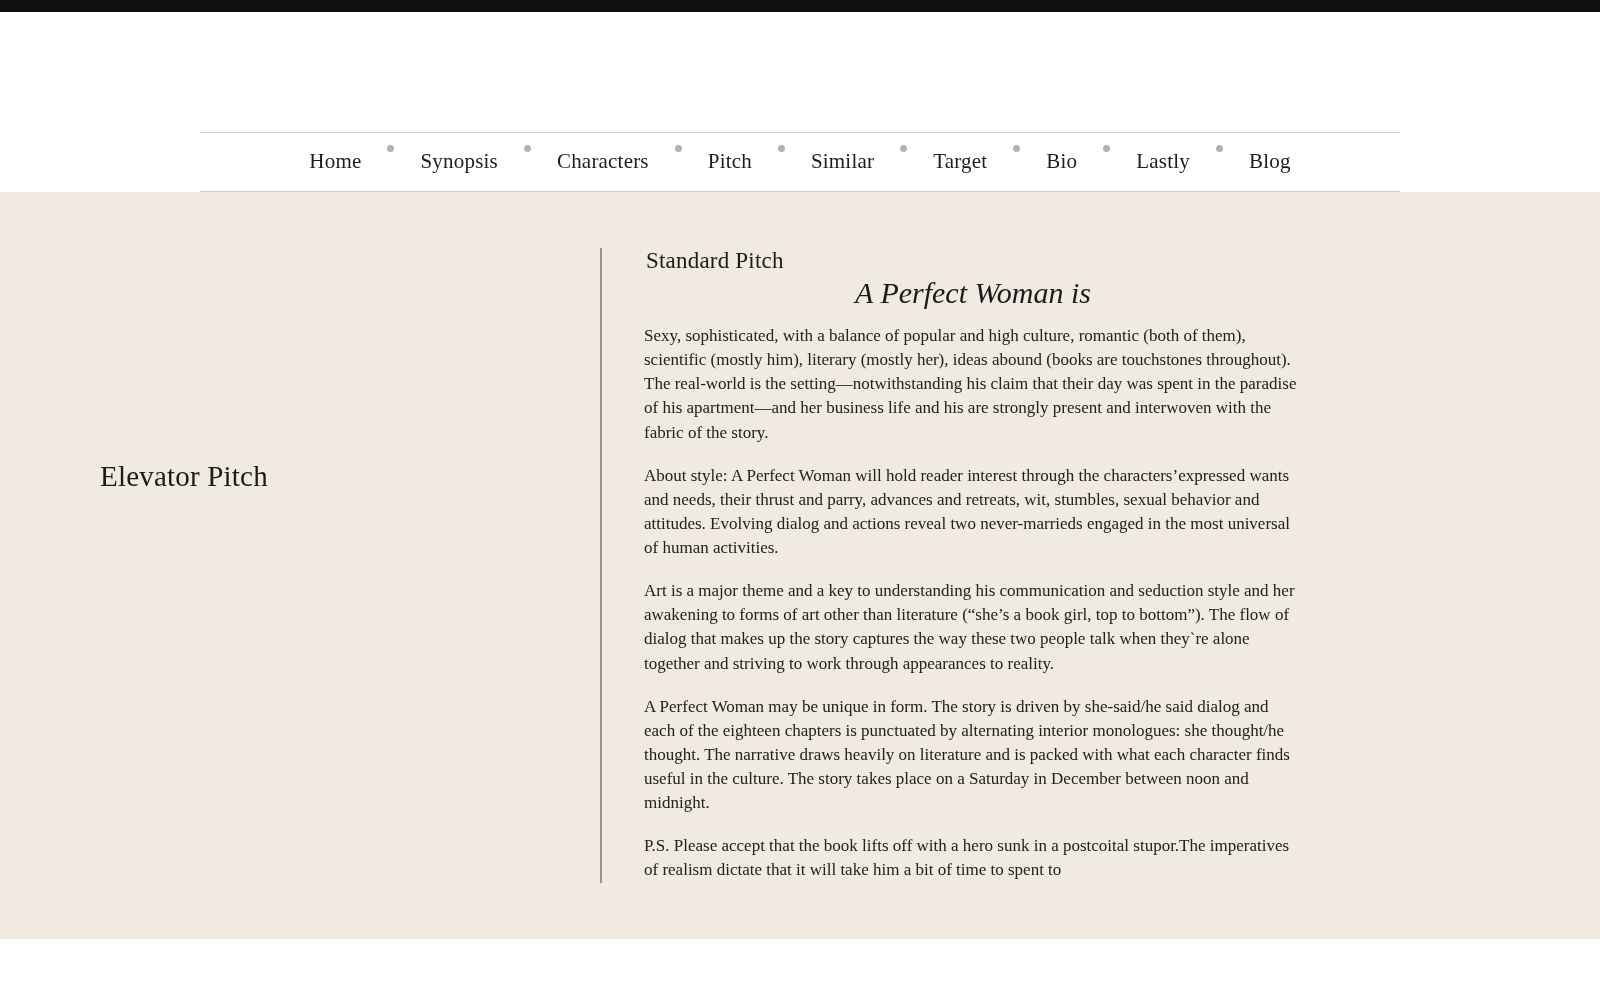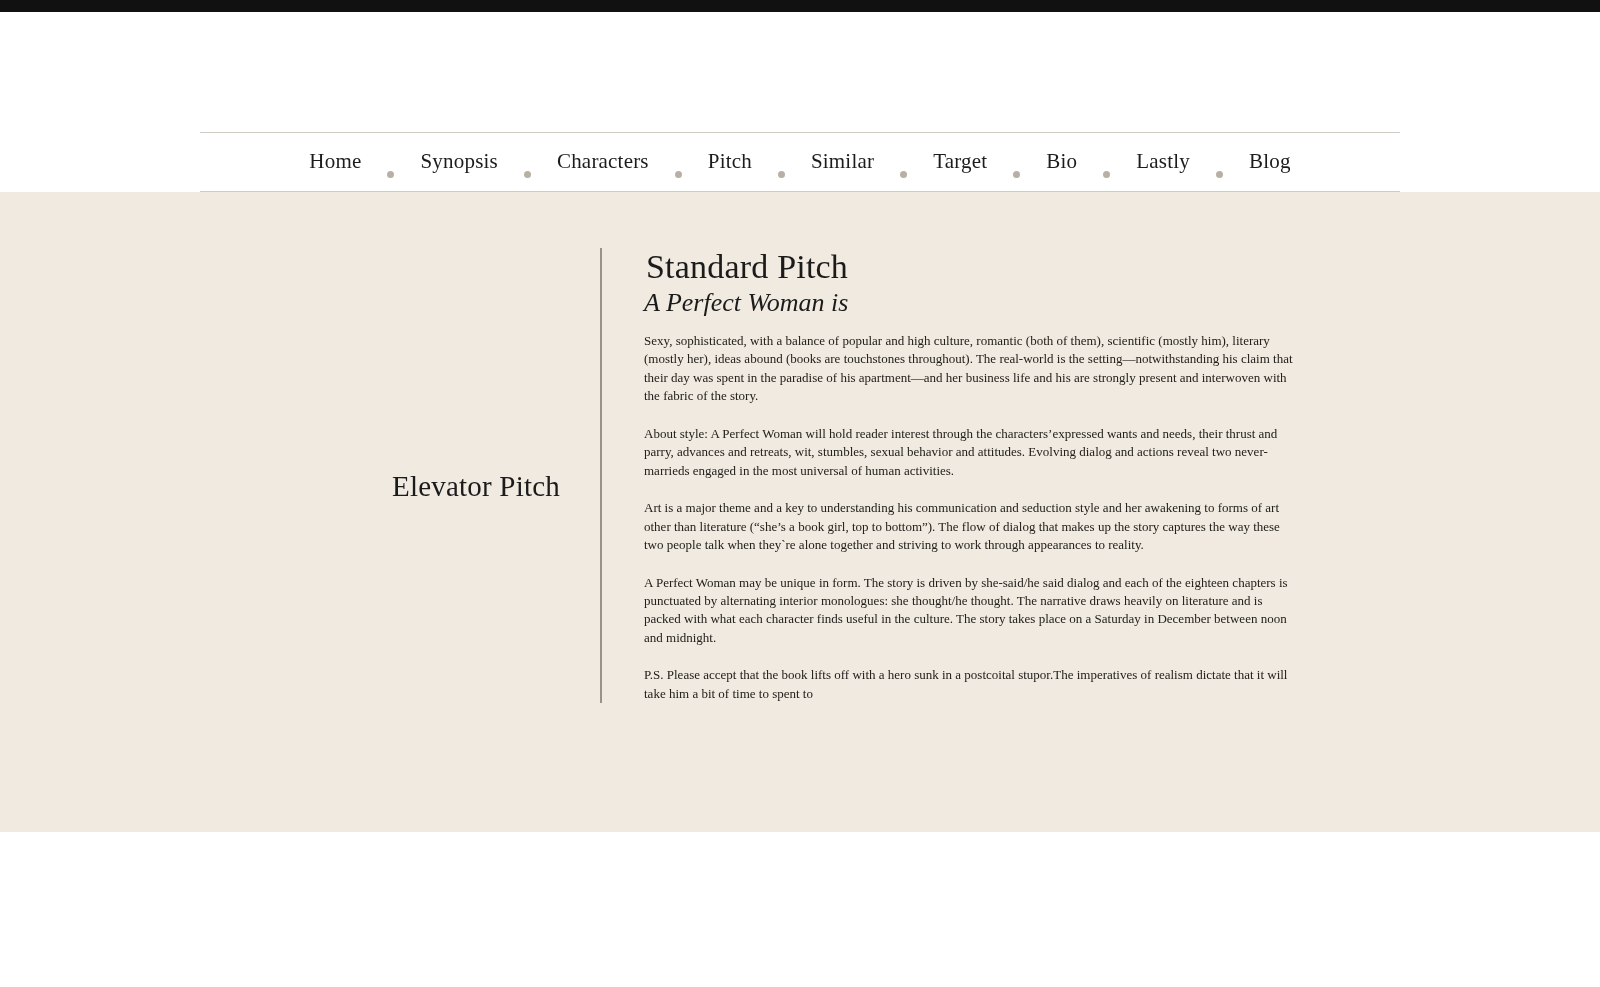--- a/index.html
+++ b/index.html
@@ -32,21 +32,21 @@
   }
   .nav-wrap {
     width: 1200px;
     margin: 0 auto;
     border-top: 1px solid #cfcac2;
     border-bottom: 1px solid #cfcac2;
     padding: 12px 0 13px 0;
   }
   .nav {
     display: flex;
-    align-items: flex-end;
+    align-items: flex-start;
     justify-content: center;
     gap: 4px;
   }
   .nav-item {
     font-family: "Liberation Serif", serif;
     font-size: 21px;
     color: #1c1c1c;
     text-decoration: none;
     padding: 4px 10px;
     letter-spacing: 0.2px;
@@ -78,24 +78,23 @@
   }
 
   .col-left {
     width: 500px;
     flex: 0 0 500px;
     position: relative;
     padding-left: 0;
   }
   .elevator {
     position: absolute;
-    top: 222px;
+    top: 212px;
     left: 0;
     width: 460px;
-    text-align: right;
   }
   .elevator h2 {
     font-family: "Liberation Serif", serif;
     font-weight: 400;
     font-size: 29px;
     color: #1b1b1b;
     margin: 0 0 14px 0;
     letter-spacing: 0.2px;
   }
   .elevator p {
@@ -115,37 +114,38 @@
     align-self: stretch;
   }
 
   .col-right {
     flex: 1;
     padding-left: 42px;
     max-width: 700px;
   }
   .pitch-title {
     font-family: "Liberation Serif", serif;
-    font-size: 34px;
+    font-size: 23px;
     font-weight: 400;
     color: #1b1b1b;
     margin: 0 0 2px 2px;
     letter-spacing: 0.2px;
   }
   .pitch-subtitle {
     font-family: "Liberation Serif", serif;
-    font-size: 26px;
+    font-size: 30px;
     font-style: italic;
     font-weight: 400;
     color: #1b1b1b;
     margin: 0 0 14px 0;
+    text-align: center;
   }
   .para {
     font-family: "Liberation Serif", serif;
-    font-size: 13px;
+    font-size: 17px;
     line-height: 1.42;
     color: #23201d;
     margin: 0 0 19px 0;
   }
   .para:last-child { margin-bottom: 0; }
 </style>
 </head>
 <body>
 
 <div class="topbar"></div>

